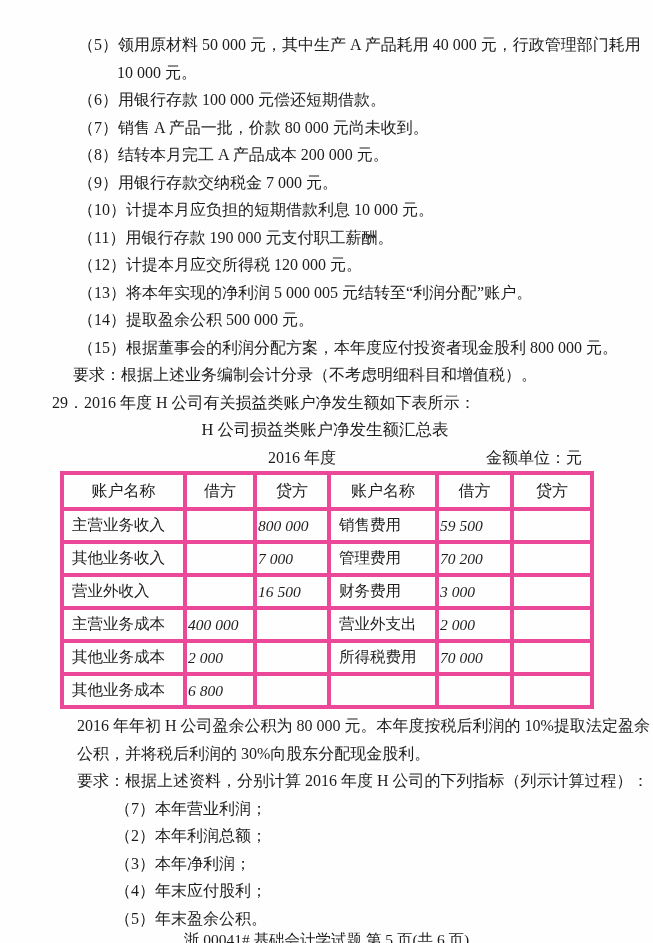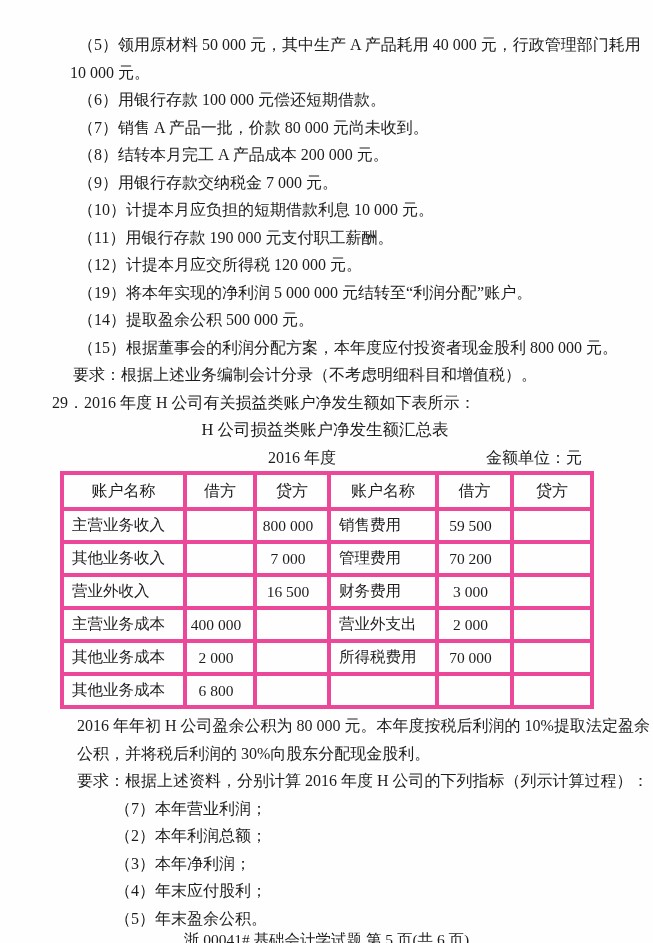--- a/index.html
+++ b/index.html
@@ -14,21 +14,21 @@
     overflow: hidden;
   }
   .flow { padding-top: 31px; }
   .line {
     height: 27.5px;
     line-height: 27.5px;
     white-space: nowrap;
     overflow: hidden;
   }
   .line.item { padding-left: 78px; }
-  .line.cont { padding-left: 70px; }
+  .line.cont { padding-left: 117px; }
   .line.req  { padding-left: 73px; }
   .line.lead { padding-left: 52px; }
   .line.para { padding-left: 77px; }
   .line.sub  { padding-left: 115px; }
 
   .table-title {
     height: 27.5px; line-height: 27.5px;
     margin-left: 60px; width: 530px;
     text-align: center;
     font-size: 16.5px;
@@ -56,21 +56,21 @@
     white-space: nowrap;
   }
   table.summary th {
     font-weight: normal;
     height: 30px;
     text-align: center;
     font-size: 16px;
   }
   table.summary td { height: 27px; }
   td.name { text-align: left;  padding-left: 8px; }
-  td.amt  { text-align: center; padding-right: 9px; }
+  td.amt  { text-align: left; padding-right: 9px; font-style: italic; }
 
   .notes { margin-top: 3px; }
   .footer {
     height: 27.5px; line-height: 27.5px;
     margin-top: -6px;
     text-align: center;
     font-size: 15.5px;
     white-space: nowrap;
   }
 </style>
@@ -92,21 +92,21 @@
       <div class="line item">（8）结转本月完工 A 产品成本 200 000 元。</div>
 
       <div class="line item">（9）用银行存款交纳税金 7 000 元。</div>
 
       <div class="line item">（10）计提本月应负担的短期借款利息 10 000 元。</div>
 
       <div class="line item">（11）用银行存款 190 000 元支付职工薪酬。</div>
 
       <div class="line item">（12）计提本月应交所得税 120 000 元。</div>
 
-      <div class="line item">（19）将本年实现的净利润 5 000 000 元结转至“利润分配”账户。</div>
+      <div class="line item">（13）将本年实现的净利润 5 000 005 元结转至“利润分配”账户。</div>
 
       <div class="line item">（14）提取盈余公积 500 000 元。</div>
 
       <div class="line item">（15）根据董事会的利润分配方案，本年度应付投资者现金股利 800 000 元。</div>
 
       <div class="line req">要求：根据上述业务编制会计分录（不考虑明细科目和增值税）。</div>
     </div>
 
   <div class="line lead">29．2016 年度 H 公司有关损益类账户净发生额如下表所示：</div>
 

